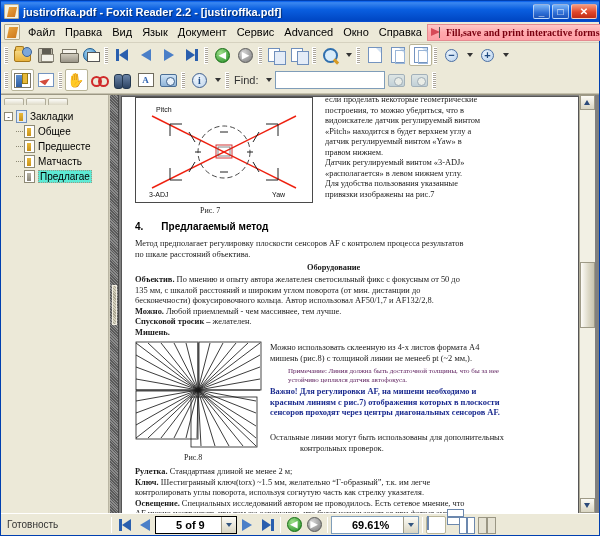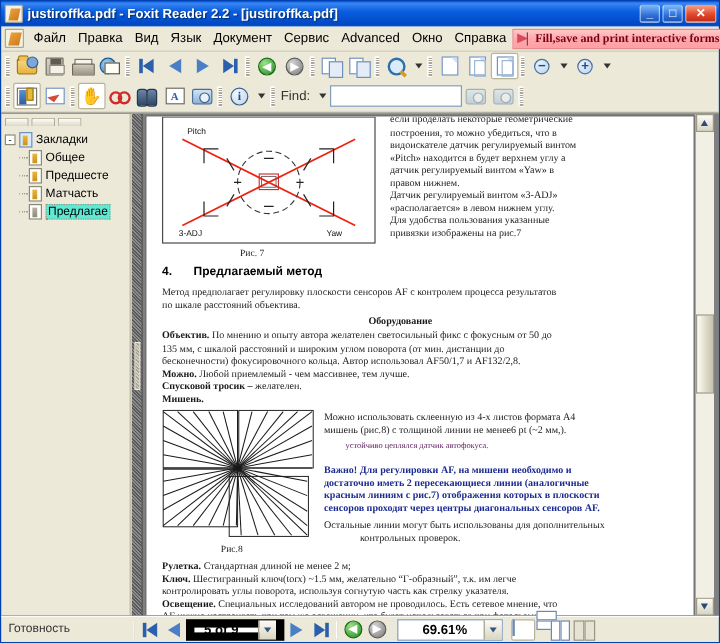--- a/index.html
+++ b/index.html
@@ -342,22 +342,22 @@
   }
   #status-text { width: 105px; padding-left:4px; color:#333; font-size:10px;}
   .sb-sep { width:1px;height:16px;background:#b5b0a0;border-right:1px solid #fff;margin:0 3px;}
   .sbtn {
     width: 20px; height: 18px; display:flex;align-items:center;justify-content:center;
     border: 1px solid transparent; border-radius:2px;
   }
   .sbtn.pressed { border:1px solid #b8b498; background:#fff; }
   #page-combo {
     display:flex; align-items:center;
-    width: 82px; height: 18px; background:#fff; border:7px solid #000000;
-    font-size: 11px; font-weight: bold; padding-left:8px;
+    width: 82px; height: 18px; background:#fff; border:1px solid #000000;
+    font-size: 11px; font-weight: bold; padding-left:20px;
   }
   #page-combo .val { flex:1 1 auto; }
   #page-combo .drop, #zoom-combo .drop {
     width: 15px; height: 16px; flex:0 0 15px;
     background: linear-gradient(to bottom,#fcfbf6,#d9d5c2);
     border-left:1px solid #9e9a87;
     display:flex;align-items:center;justify-content:center;
   }
   #zoom-combo {
     display:flex; align-items:center;
@@ -718,25 +718,25 @@
                   <line x1="63" y1="49" x2="66" y2="105"></line>
               </g>
             </svg>
           </div>
 
           <div class="doc-col para" style="left:148px; top:262px; width:292px;">
             <div>Можно использовать склеенную из 4-х листов формата А4</div>
             <div>мишень (рис.8) с толщиной линии не менее6 pt (~2 мм,).</div>
           </div>
           <div class="doc-col para small" style="left:166px; top:286px; width:274px; color:#5a1a5a;">
+            <div>Примечание: Линия должна быть достаточной толщины, что бы за нее</div>
             <div>устойчиво цеплялся датчик автофокуса.</div>
           </div>
           <div class="doc-col para" style="left:148px; top:306px; width:292px;">
             <div><span class="b blue">Важно!</span><span class="b blue"> Для регулировки AF, на мишени необходимо  и</span></div>
-            <div class="b blue">достаточно иметь 2 пересекающиеся линии  (аналогичные</div>
             <div class="b blue">красным линиям с рис.7) отображения которых  в плоскости</div>
             <div class="b blue">сенсоров проходят  через центры диагональных сенсоров AF.</div>
           </div>
           <div class="doc-col para" style="left:148px; top:352px; width:292px;">
             <div> Остальные линии могут быть использованы для дополнительных</div>
             <div style="padding-left:30px;">контрольных проверок.</div>
           </div>
           <div class="doc-col fig-cap" style="left:62px; top:372px;">Рис.8</div>
 
           <div class="doc-col para" style="left:13px; top:386px; width:426px;">

